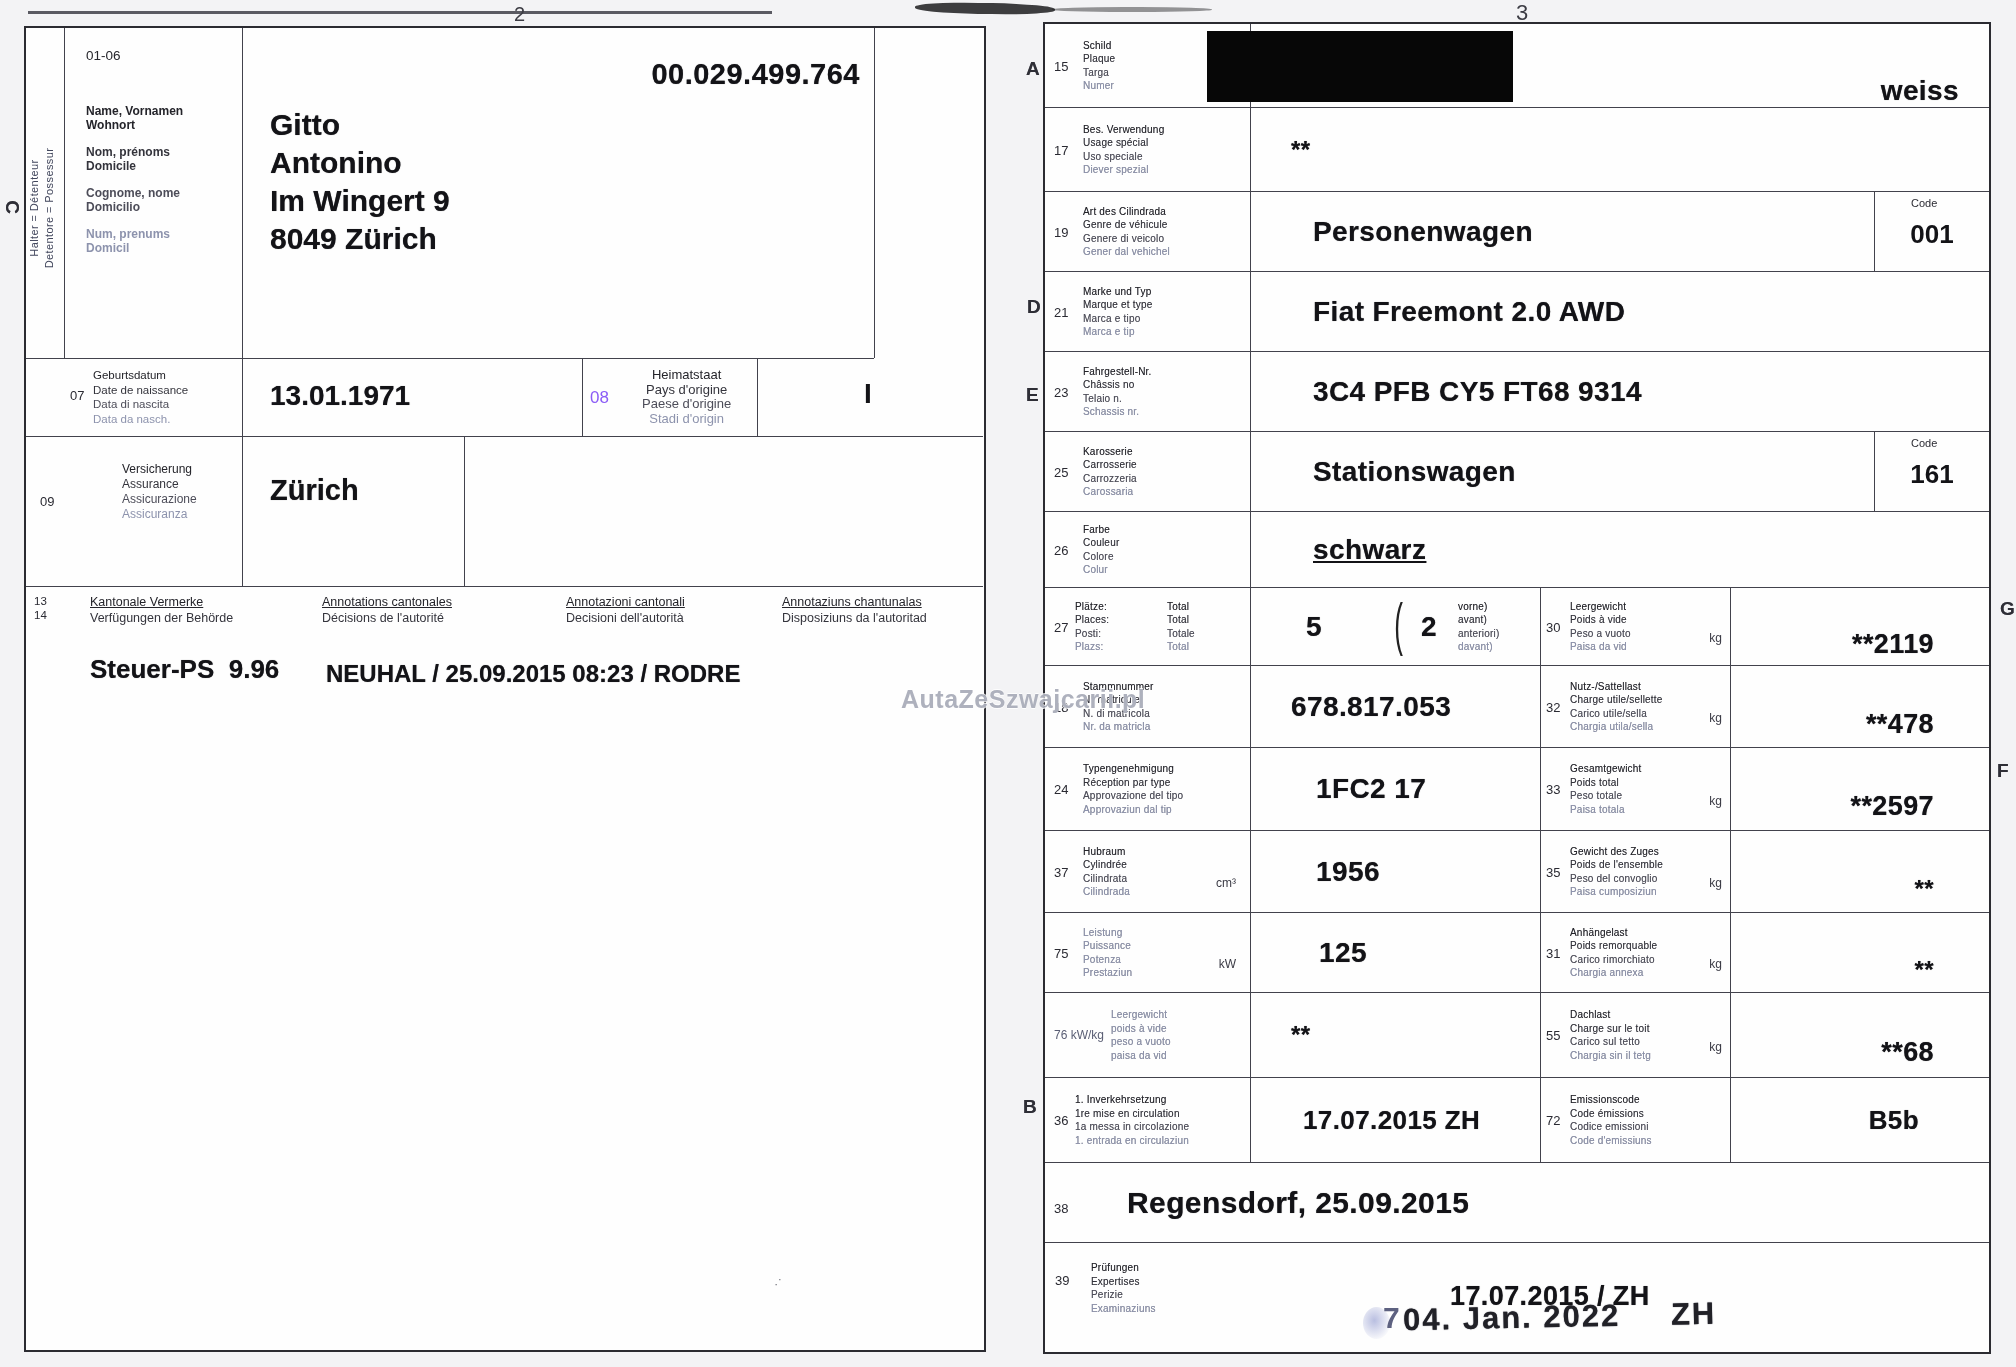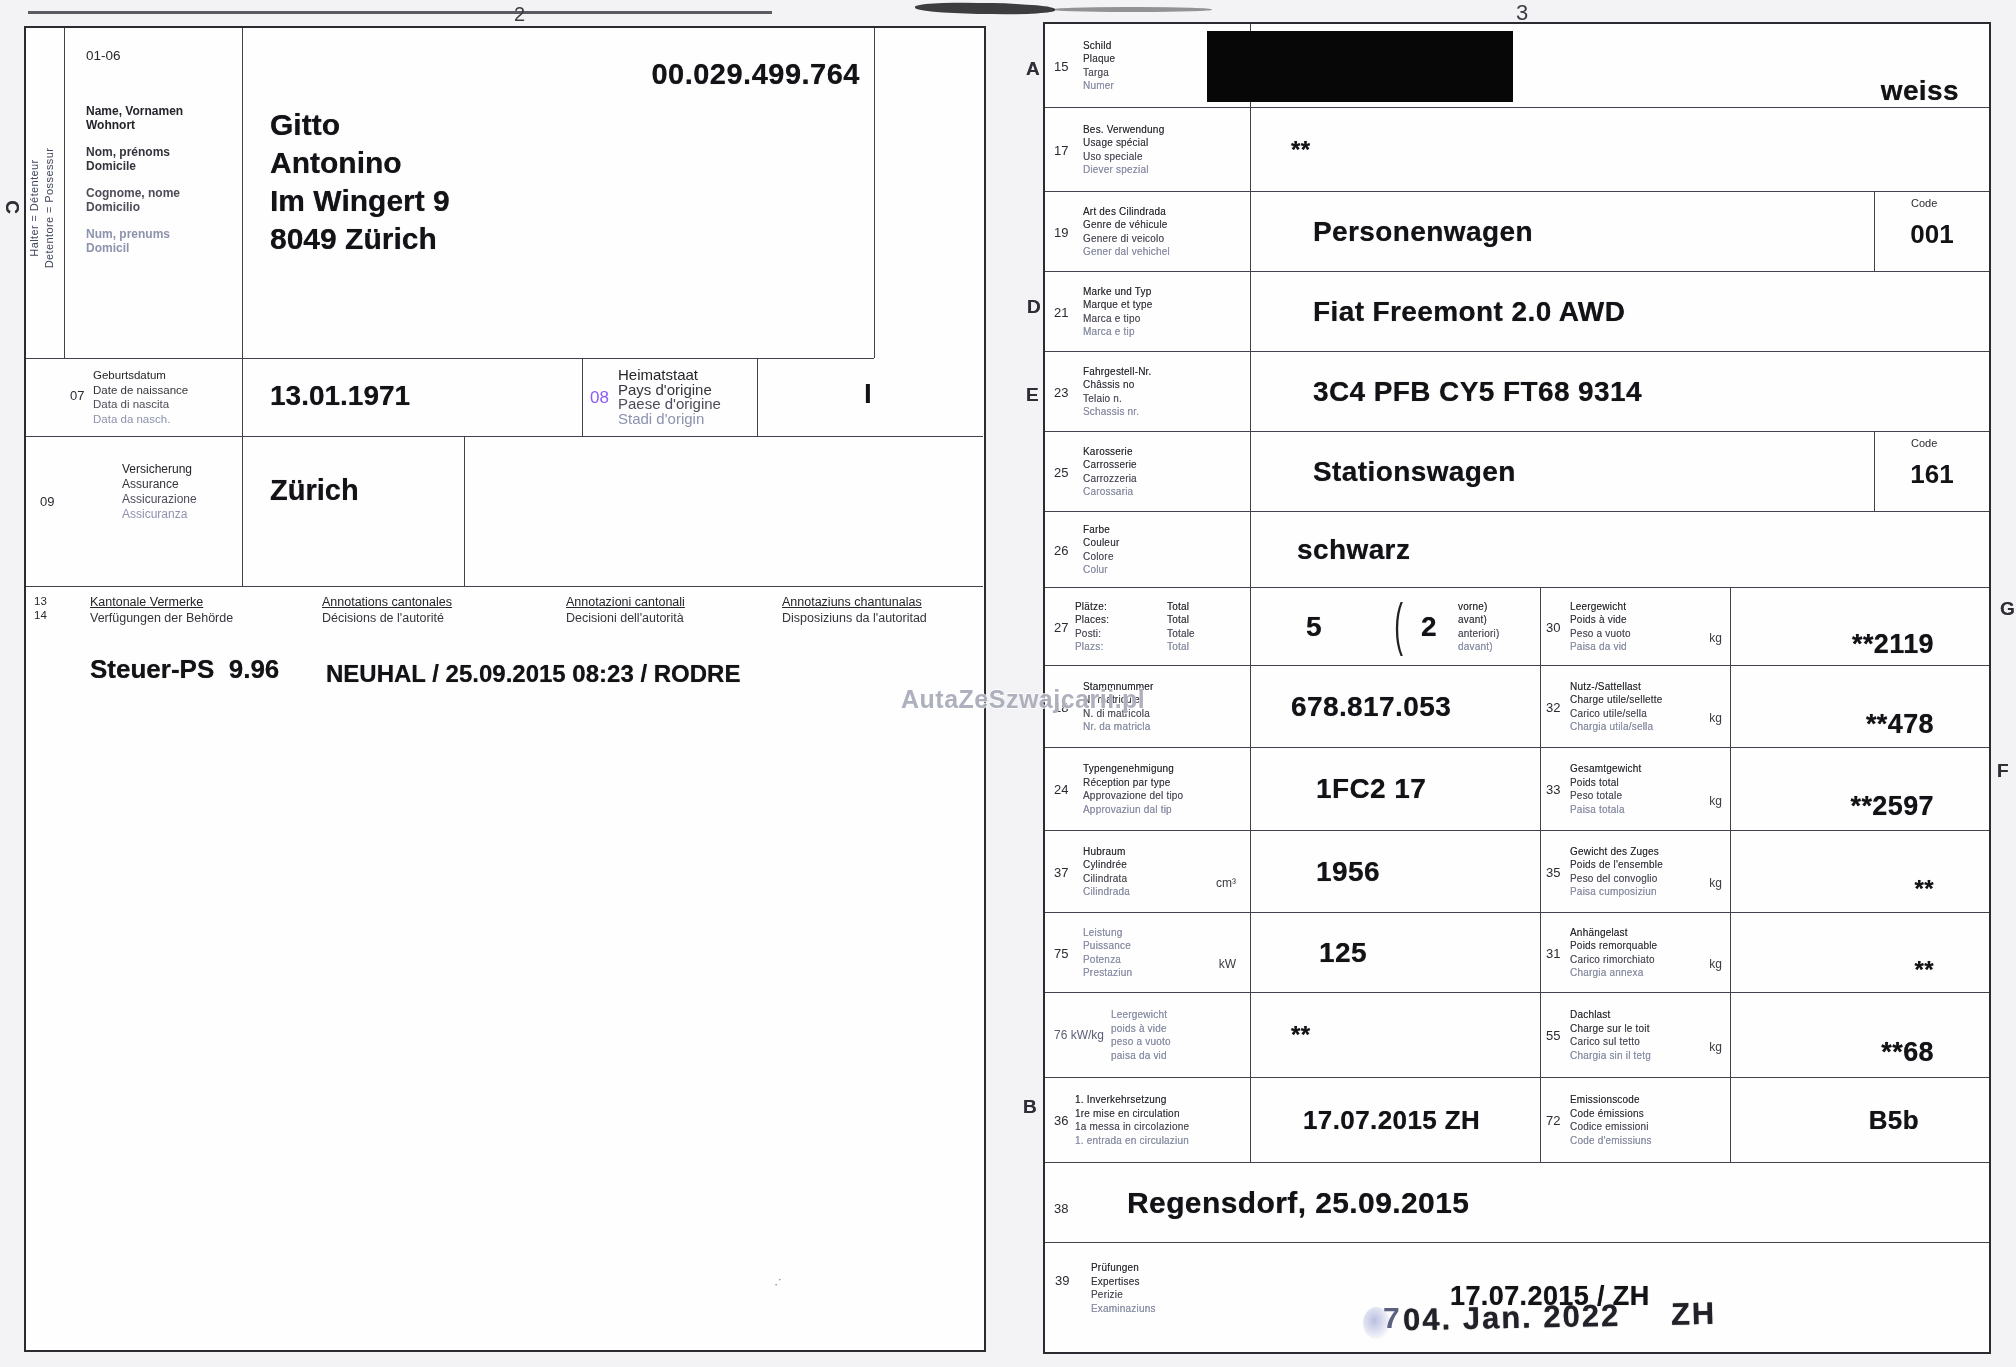--- a/index.html
+++ b/index.html
@@ -128,21 +128,21 @@
     <div style="position:absolute;left:44px;top:360px;font-size:13px;color:#2a2a32;">07</div>
     <div class="langs" style="position:absolute;left:67px;top:340px;font-size:11.5px;line-height:14.5px;">
       <span>Geburtsdatum</span>
         <span>Date de naissance</span>
       <span>Data di nascita</span>
         <span>Data da nasch.</span>
     </div>
     <div style="position:absolute;left:244px;top:352px;font-size:28px;font-weight:bold;color:#131317;text-shadow:0 0 .7px rgba(19,19,23,.7);">13.01.1971</div>
 
     <div style="position:absolute;left:564px;top:360px;font-size:17px;color:#8b5cf6;">08</div>
-    <div class="langs" style="position:absolute;left:592px;top:340px;font-size:15px;line-height:14.5px;">
+    <div class="langs" style="position:absolute;left:616px;top:340px;font-size:13px;line-height:14.5px;text-align:center;">
       <span>Heimatstaat</span>
         <span>Pays d'origine</span>
       <span>Paese d'origine</span>
         <span>Stadi d'origin</span>
     </div>
     <div style="position:absolute;left:838px;top:350px;font-size:28px;font-weight:bold;color:#131317;">I</div>
 
     <div class="vline" style="left:216px;top:408px;height:150px;"></div>
     <div class="vline" style="left:438px;top:408px;height:150px;"></div>
     <div class="hline" style="left:0;top:558px;width:957px;"></div>
@@ -274,21 +274,21 @@
     <div class="cell">
       <span class="fnum">26</span>
       <div class="lbl langs">
         <span>Farbe</span>
           <span>Couleur</span>
         <span>Colore</span>
           <span>Colur</span>
       </div>
     </div>
     <div class="cell span3 bl">
-      <span class="bigval" style="left:46px;">schwarz</span>
+      <span class="bigval" style="left:62px;text-decoration:underline;">schwarz</span>
     </div>
 
     <div class="cell">
       <span class="fnum">27</span>
       <div class="lbl langs" style="left:30px;">
         <span>Plätze:</span>
           <span>Places:</span>
         <span>Posti:</span>
           <span>Plazs:</span>
       </div>

